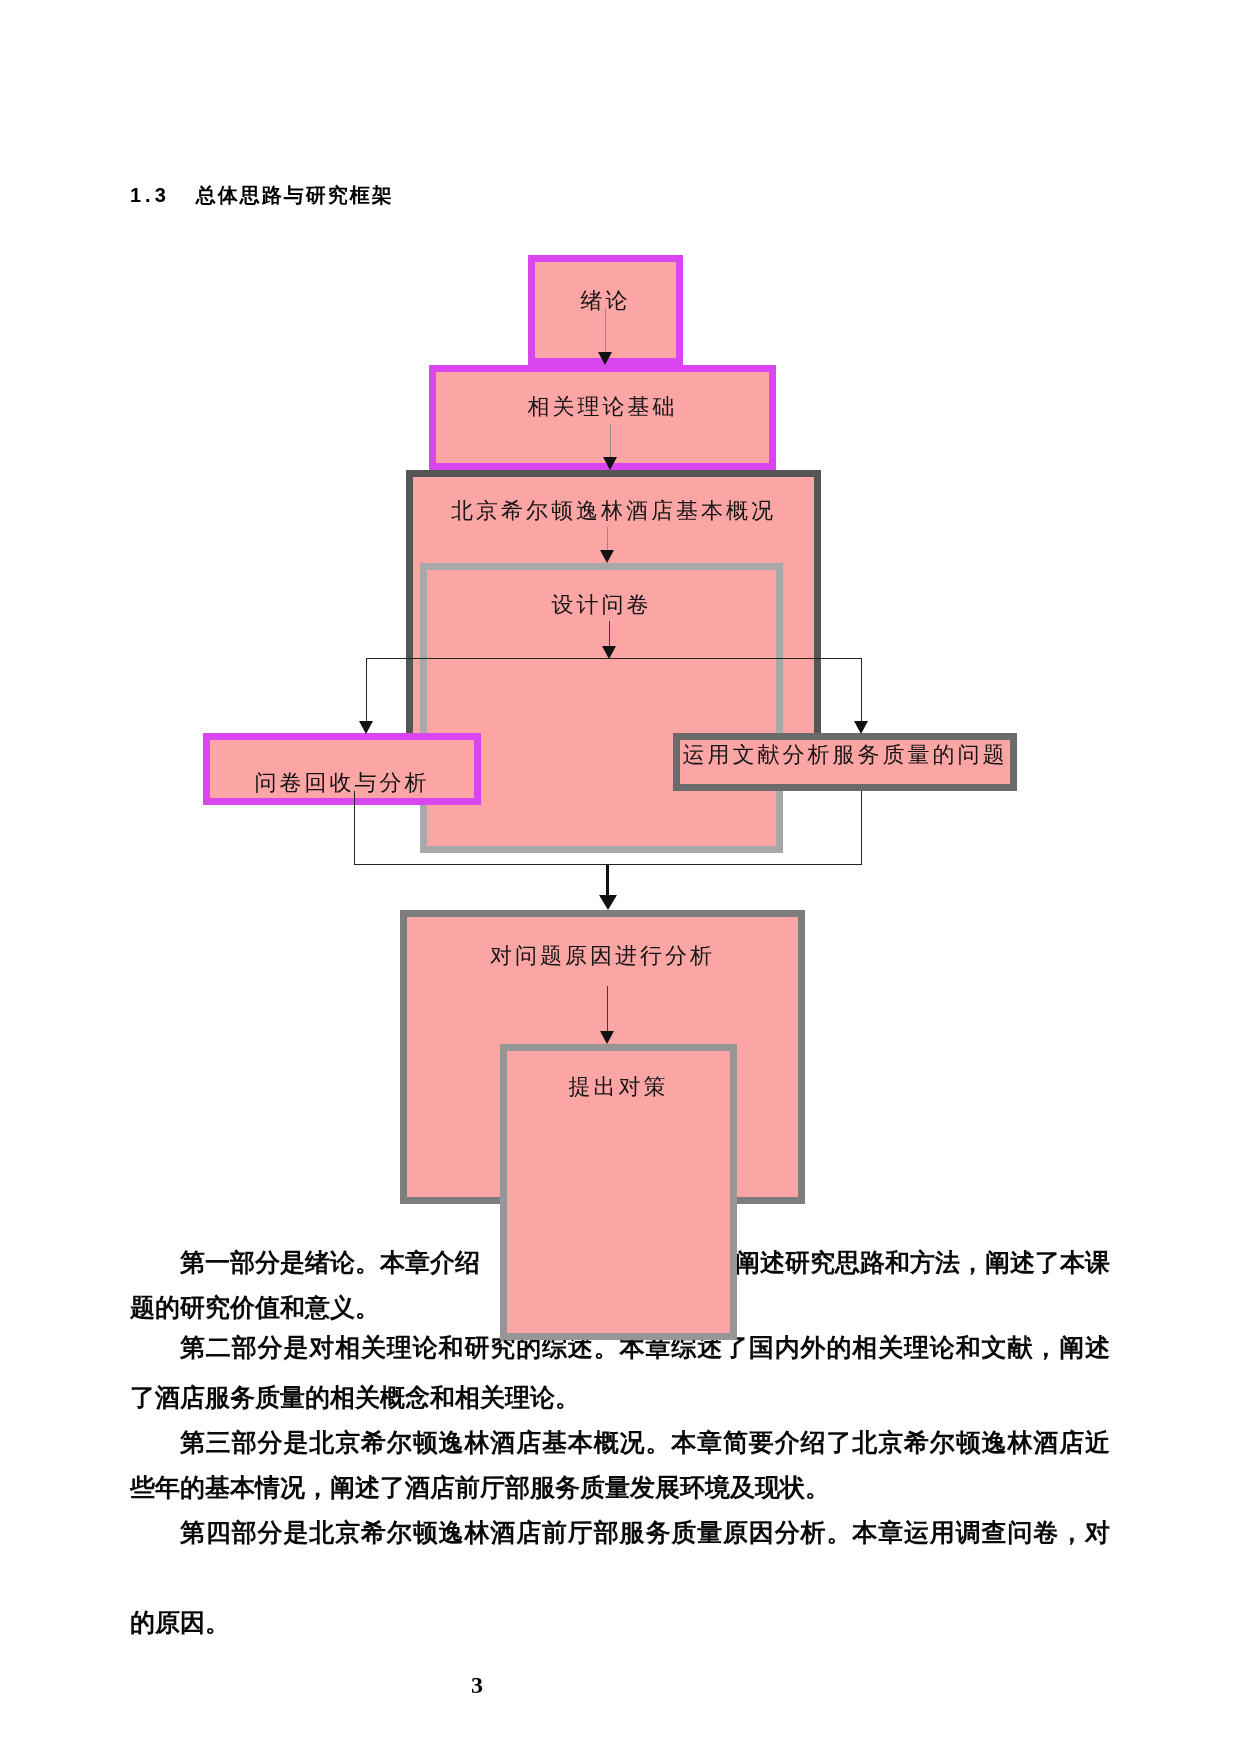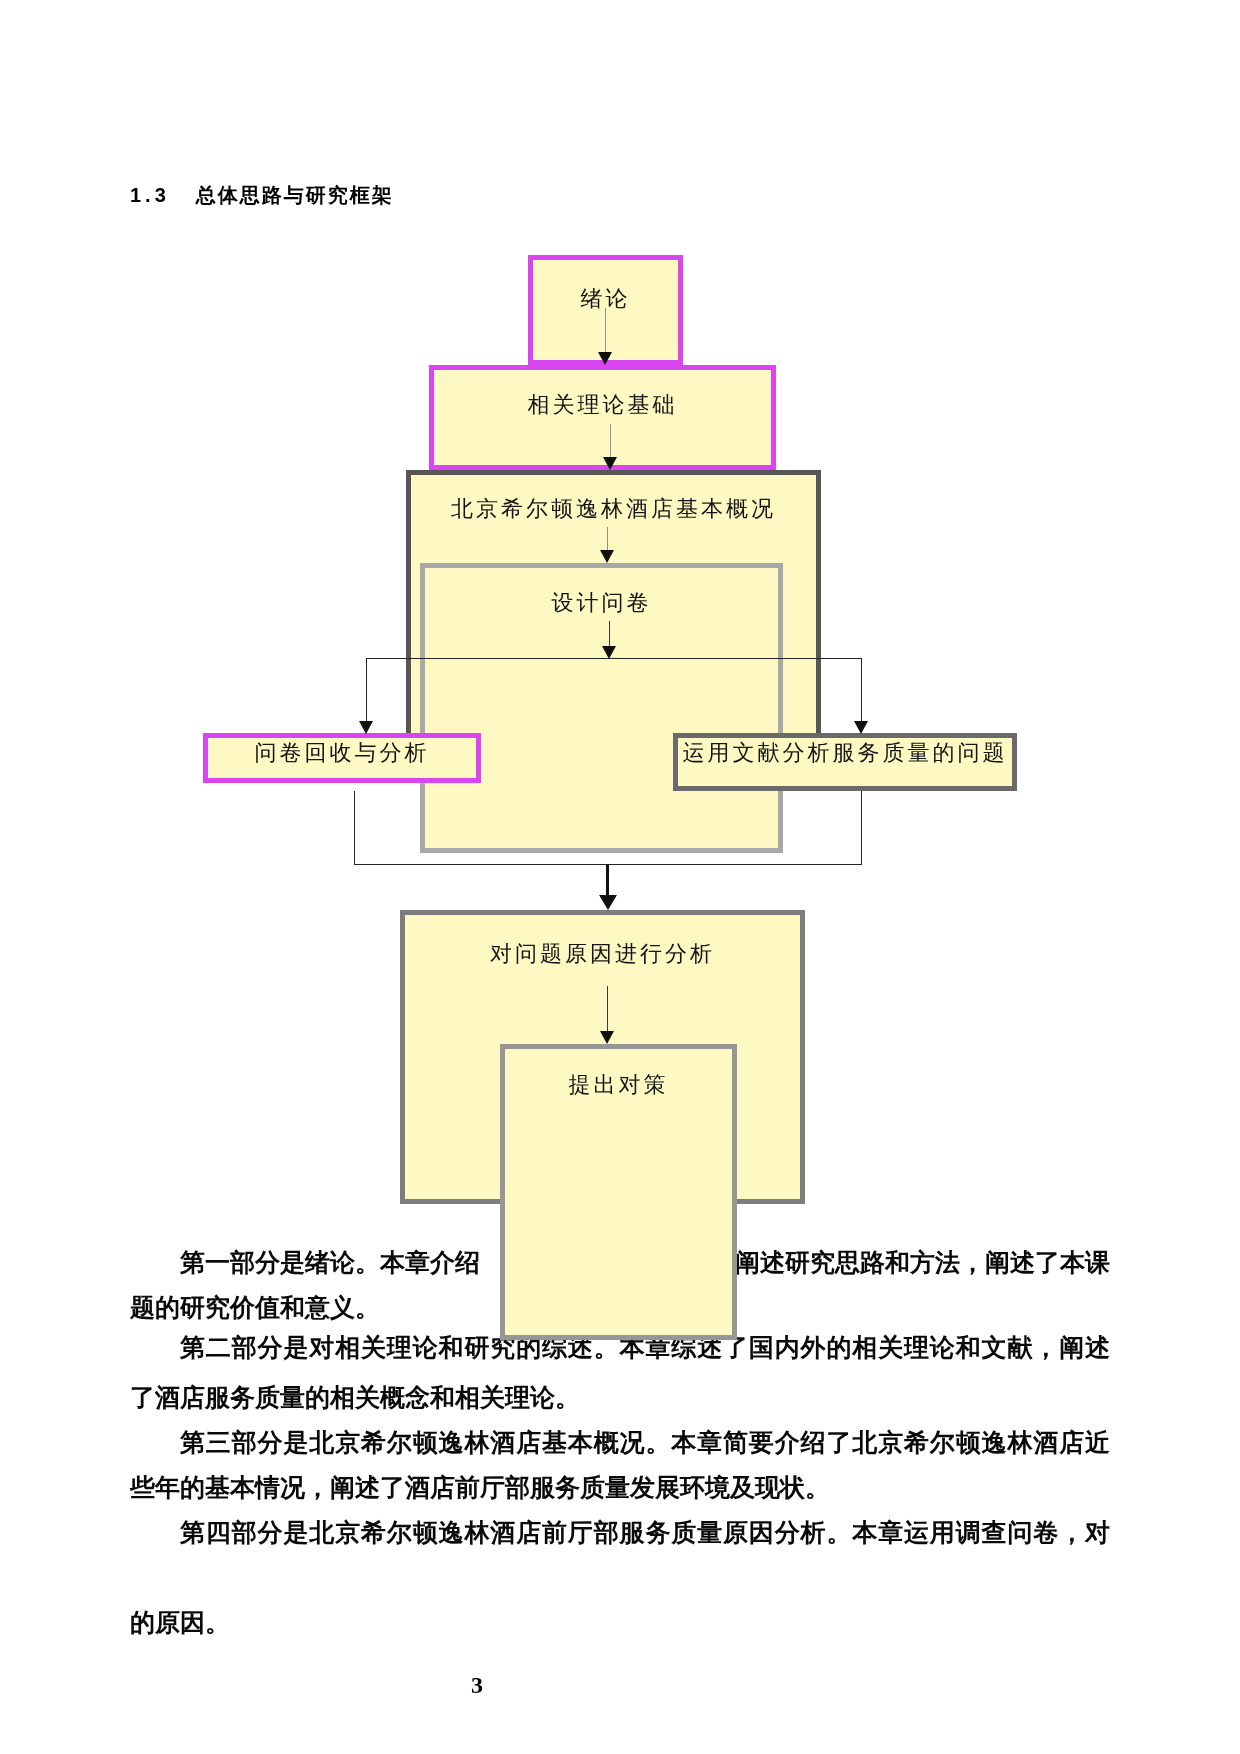--- a/index.html
+++ b/index.html
@@ -11,22 +11,22 @@
   .title{
     position:absolute;left:130px;top:182px;z-index:1;
     font-family:"Liberation Sans","DejaVu Sans",sans-serif;
     font-weight:700;font-size:20px;color:#000;white-space:nowrap;
   }
   .title .num{letter-spacing:4px;margin-right:26px;}
   .title .txt{letter-spacing:2px;}
 
   
   .fbox{
-    position:absolute;background:#fef9c3;box-sizing:border-box;
-    border:5px solid #d946ef;display:flex;justify-content:center;
+    position:absolute;background:#fca5a5;box-sizing:border-box;
+    border:7px solid #d946ef;display:flex;justify-content:center;
   }
   .flabel{
     font-size:22px;letter-spacing:3px;color:#141414;white-space:nowrap;
     font-family:"Liberation Serif","DejaVu Serif",serif;
   }
   
   .stem{position:absolute;width:1px;background:#8f8f8f;z-index:5;}
   .dline-v{position:absolute;width:1px;background:#232323;z-index:5;}
   .dline-h{position:absolute;height:1px;background:#232323;z-index:5;}
   .ah{position:absolute;width:0;height:0;z-index:5;
@@ -84,21 +84,21 @@
   </div>
 
   <div class="fbox" style="left:406px;top:470px;width:415px;height:263px;z-index:2;border-bottom:none;border-color:#565656">
     <span class="flabel" style="padding-top:19px">北京希尔顿逸林酒店基本概况</span>
   </div>
 
   <div class="fbox" style="left:420px;top:563px;width:363px;height:290px;z-index:3;border-color:#a8a8a8">
     <span class="flabel" style="padding-top:20px">设计问卷</span>
   </div>
 
-  <div class="fbox" style="left:203px;top:733px;width:278px;height:50px;z-index:4;align-items:flex-start">
+  <div class="fbox" style="left:203px;top:733px;width:278px;height:72px;z-index:4;align-items:flex-end">
     <span class="flabel">问卷回收与分析</span>
   </div>
 
   <div class="fbox" style="left:673px;top:733px;width:344px;height:58px;z-index:4;align-items:flex-start;border-color:#6a6a6a">
     <span class="flabel">运用文献分析服务质量的问题</span>
   </div>
 
   <div class="fbox" style="left:400px;top:910px;width:405px;height:294px;z-index:3;border-color:#7d7d7d">
     <span class="flabel" style="padding-top:24px">对问题原因进行分析</span>
   </div>

